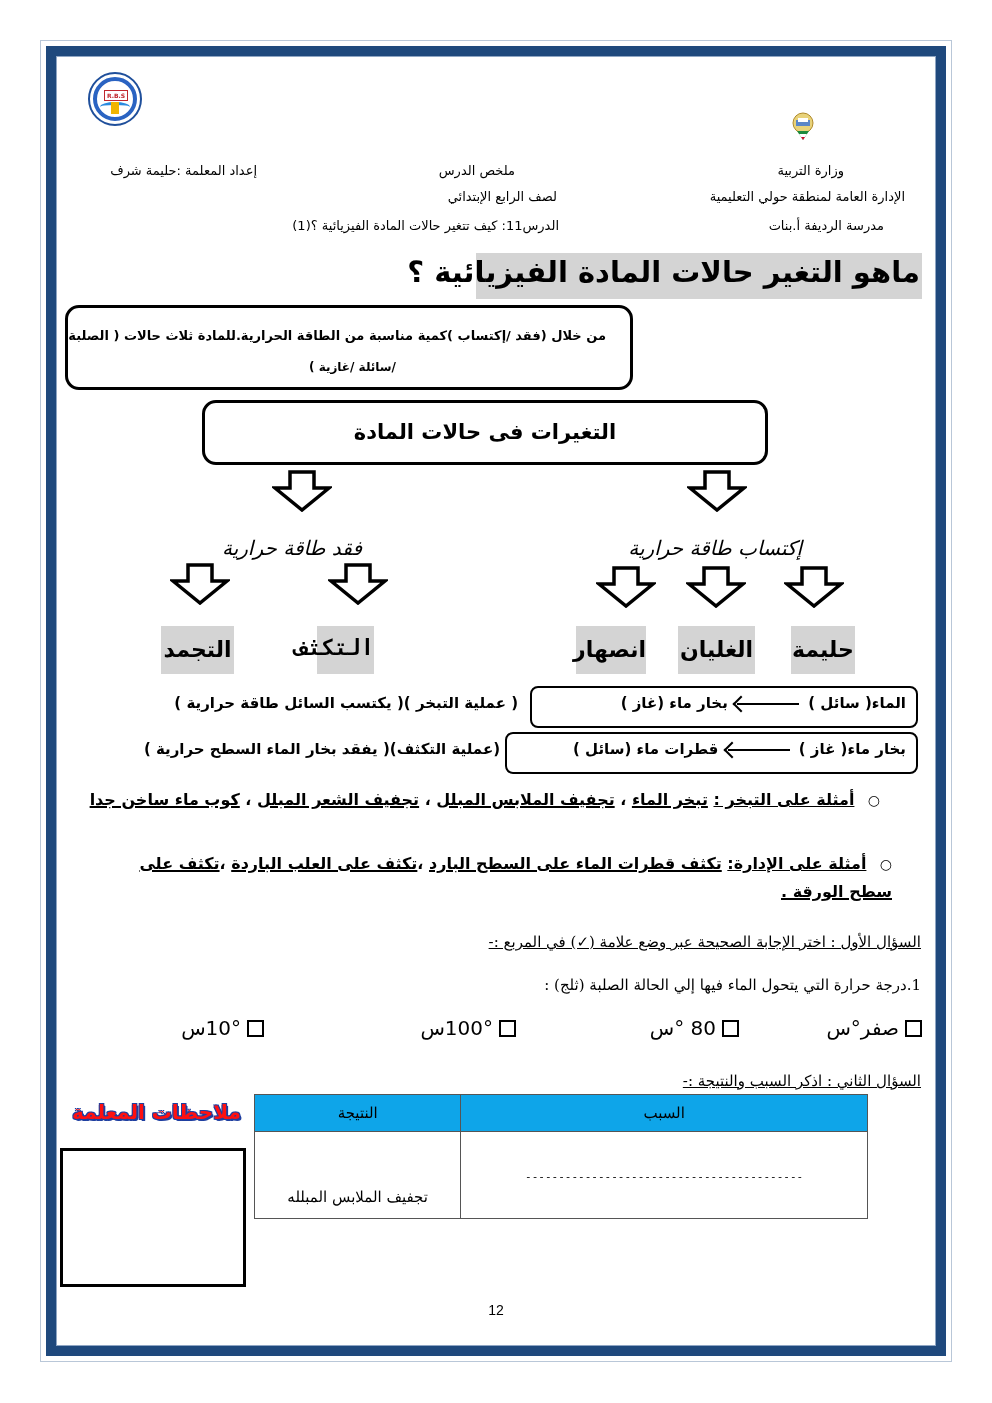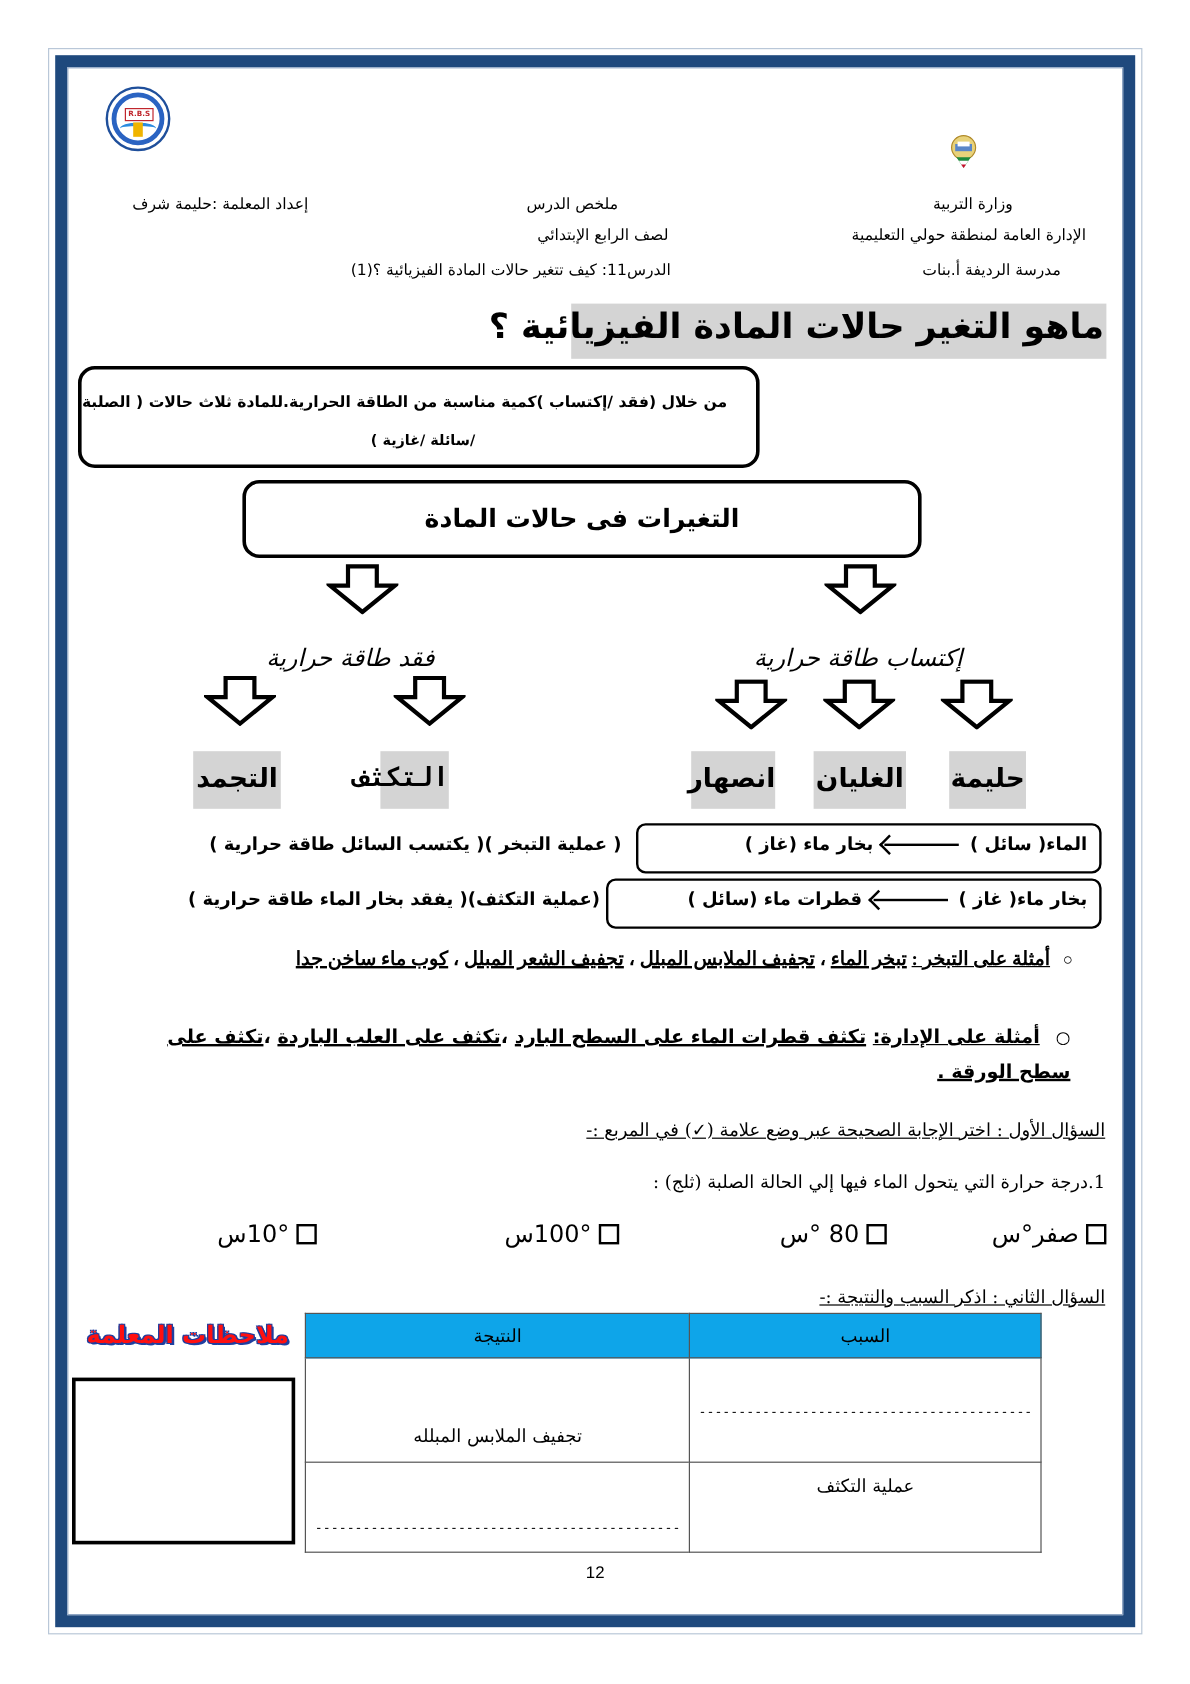--- a/index.html
+++ b/index.html
@@ -162,23 +162,23 @@
   <span>بخار ماء (غاز )</span>
 </div>
 <div class="abs proc-text" style="right:474px; top:694px;">( عملية التبخر )( يكتسب السائل طاقة حرارية )</div>
 
 <div class="abs proc-box" style="left:505px; top:732px; width:413px; height:42px;"></div>
 <div class="abs proc-text" style="right:86px; top:740px;">
   <span>بخار ماء( غاز )</span>
   <span class="arrow-line"></span>
   <span>قطرات ماء (سائل )</span>
 </div>
-<div class="abs proc-text" style="right:492px; top:740px;">(عملية التكثف)( يفقد بخار الماء طاقة حرارية )</div>
-
-<div class="abs example" style="right:98px; top:786px; width:796px;font-family:Liberation Serif, serif;">
+<div class="abs proc-text" style="right:492px; top:740px;">(عملية التكثف)( يفقد بخار الماء السطح حرارية )</div>
+
+<div class="abs example" style="right:112px; top:786px; width:796px;">
   <span class="bullet">○&nbsp;&nbsp;&nbsp;</span><span class="lbl">أمثلة على التبخر :</span>
   <u>تبخر الماء</u> ، <u>تجفيف الملابس المبلل</u> ، <u>تجفيف الشعر المبلل</u> ، <u>كوب ماء ساخن جدا</u>
 </div>
 <div class="abs example" style="right:100px; top:850px; width:780px;">
   <span class="bullet">○&nbsp;&nbsp;&nbsp;</span><span class="lbl">أمثلة على الإدارة:</span>
   <u>تكثف قطرات الماء على السطح البارد</u> ،<u>تكثف على العلب الباردة</u> ،<u>تكثف على سطح الورقة .</u>
 </div>
 
 <div class="abs q-head" style="right:71px; top:933px;">السؤال الأول : اختر الإجابة الصحيحة عبر وضع علامة (✓) في المربع :-</div>
 <div class="abs q-text" style="right:71px; top:976px;">1.درجة حرارة التي يتحول الماء فيها إلي الحالة الصلبة (ثلج) :</div>
@@ -208,20 +208,16 @@
 <table class="cr">
   <tbody>
       <tr>
     <th>السبب</th>
     <th>النتيجة</th>
   </tr>
   <tr class="r1">
     <td><span class="dashes">------------------------------------------</span></td>
     <td style="vertical-align:bottom; padding-bottom:12px;">تجفيف الملابس المبلله</td>
   </tr>
-  <tr class="r2">
-    <td style="vertical-align:top; padding-top:10px;">عملية التكثف</td>
-    <td style="vertical-align:bottom; padding-bottom:12px;"><span class="dashes">----------------------------------------------</span></td>
-  </tr>
 </tbody>
   </table>
 
 <div class="abs page-num">12</div>
 
 </body></html>

